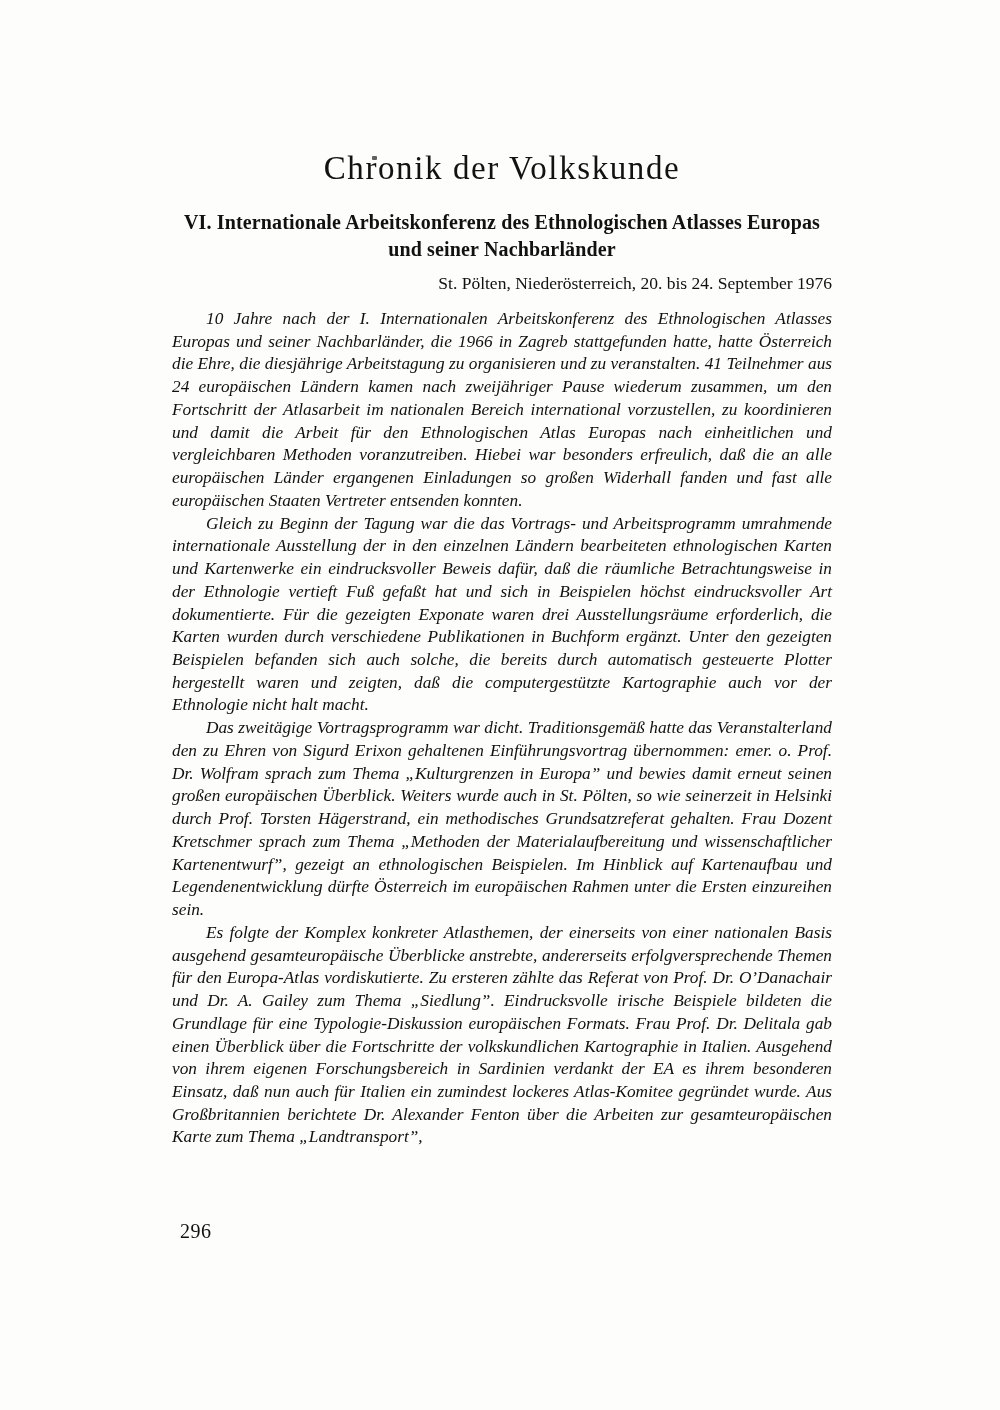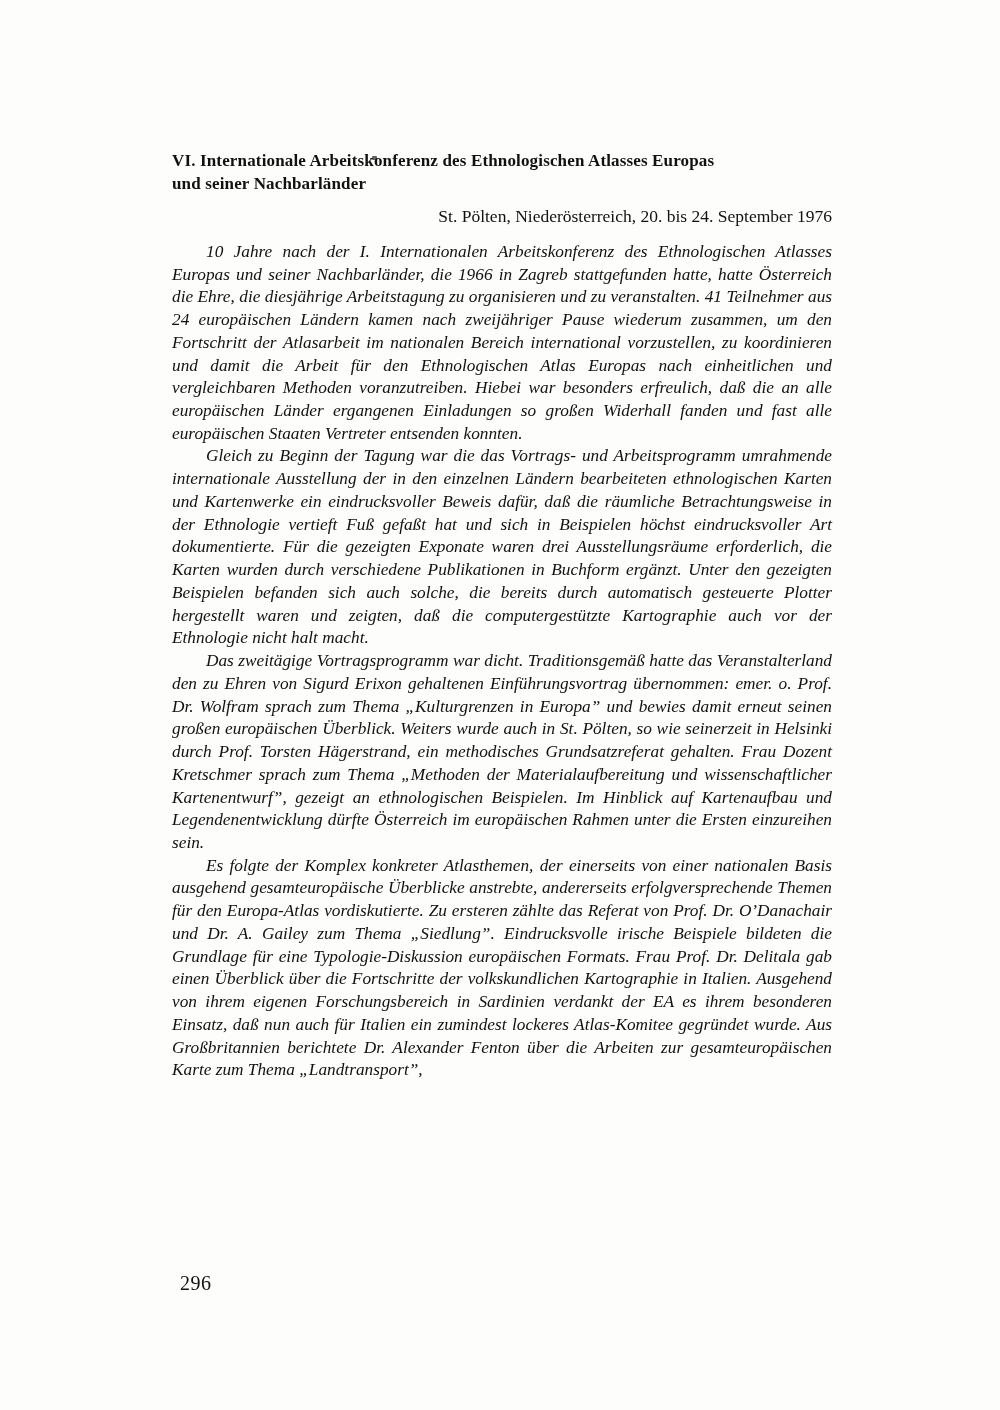--- a/index.html
+++ b/index.html
@@ -41,22 +41,23 @@
   .doc-title {
     font-family: "Liberation Serif", serif;
     font-size: 33px;
     letter-spacing: 1.6px;
     text-align: center;
     font-weight: 400;
     margin: 0 0 22px 0;
     color: #121212;
   }
   .subtitle {
-    font-size: 17px;
+    font-size: 20px;
     font-weight: bold;
+    text-align: center;
     line-height: 1.35;
     margin: 0 0 10px 0;
     letter-spacing: .15px;
   }
   .subtitle .line2 {
     display: block;
   }
   .place-date {
     font-size: 17.5px;
     text-align: right;
@@ -68,34 +69,35 @@
     text-align: justify;
     text-justify: inter-word;
     margin: 0;
     text-indent: 34px;
     hyphens: manual;
     font-style: italic;
   }
   .page-number {
     position: absolute;
     left: 180px;
-    top: 1272px;
+    top: 1220px;
     font-size: 20px;
     letter-spacing: .5px;
   }
 </style>
 </head>
 <body>
 
 <div class="page">
 
   <div class="speck"></div>
 
   <div class="content">
 
+    <h1 class="doc-title">Chronik der Volkskunde</h1>
 
     <div class="subtitle">
       <span>VI. Internationale Arbeitskonferenz des Ethnologischen Atlasses Europas</span>
       <span class="line2">und seiner Nachbarländer</span>
     </div>
 
     <div class="place-date">St. Pölten, Niederösterreich, 20. bis 24. September 1976</div>
 
     <p class="body-par">10 Jahre nach der I. Internationalen Arbeitskonferenz des Ethnologischen Atlasses Europas und seiner Nachbarländer, die 1966 in Zagreb stattgefunden hatte, hatte Österreich die Ehre, die diesjährige Arbeitstagung zu organisieren und zu veranstalten. 41 Teilnehmer aus 24 europäischen Ländern kamen nach zweijähriger Pause wiederum zusammen, um den Fortschritt der Atlasarbeit im nationalen Bereich international vorzustellen, zu koordinieren und damit die Arbeit für den Ethnologischen Atlas Europas nach einheitlichen und vergleichbaren Methoden voranzutreiben. Hiebei war besonders erfreulich, daß die an alle europäischen Länder ergangenen Einladungen so großen Widerhall fanden und fast alle europäischen Staaten Vertreter entsenden konnten.</p>
     <p class="body-par">Gleich zu Beginn der Tagung war die das Vortrags- und Arbeitsprogramm umrahmende internationale Ausstellung der in den einzelnen Ländern bearbeiteten ethnologischen Karten und Kartenwerke ein eindrucksvoller Beweis dafür, daß die räumliche Betrachtungsweise in der Ethnologie vertieft Fuß gefaßt hat und sich in Beispielen höchst eindrucksvoller Art dokumentierte. Für die gezeigten Exponate waren drei Ausstellungsräume erforderlich, die Karten wurden durch verschiedene Publikationen in Buchform ergänzt. Unter den gezeigten Beispielen befanden sich auch solche, die bereits durch automatisch gesteuerte Plotter hergestellt waren und zeigten, daß die computergestützte Kartographie auch vor der Ethnologie nicht halt macht.</p>

